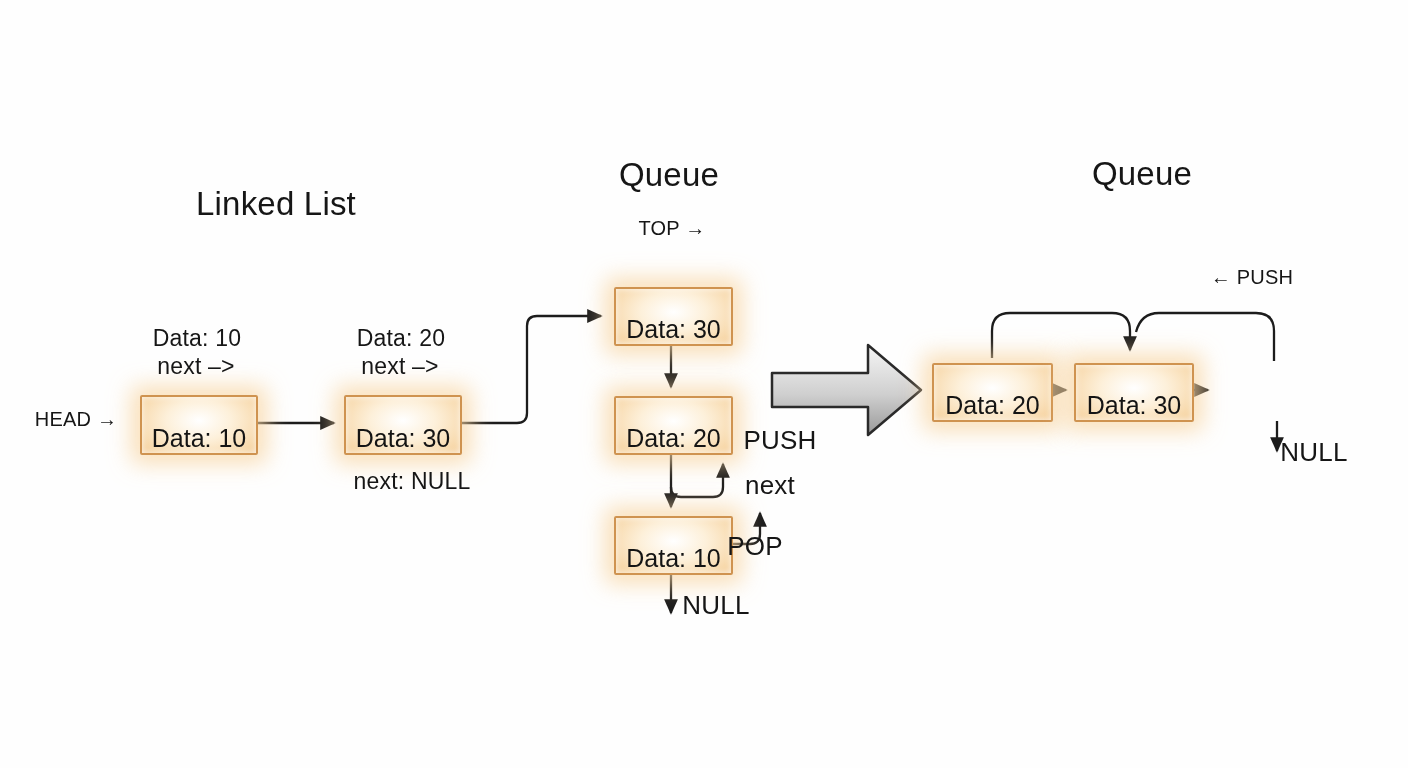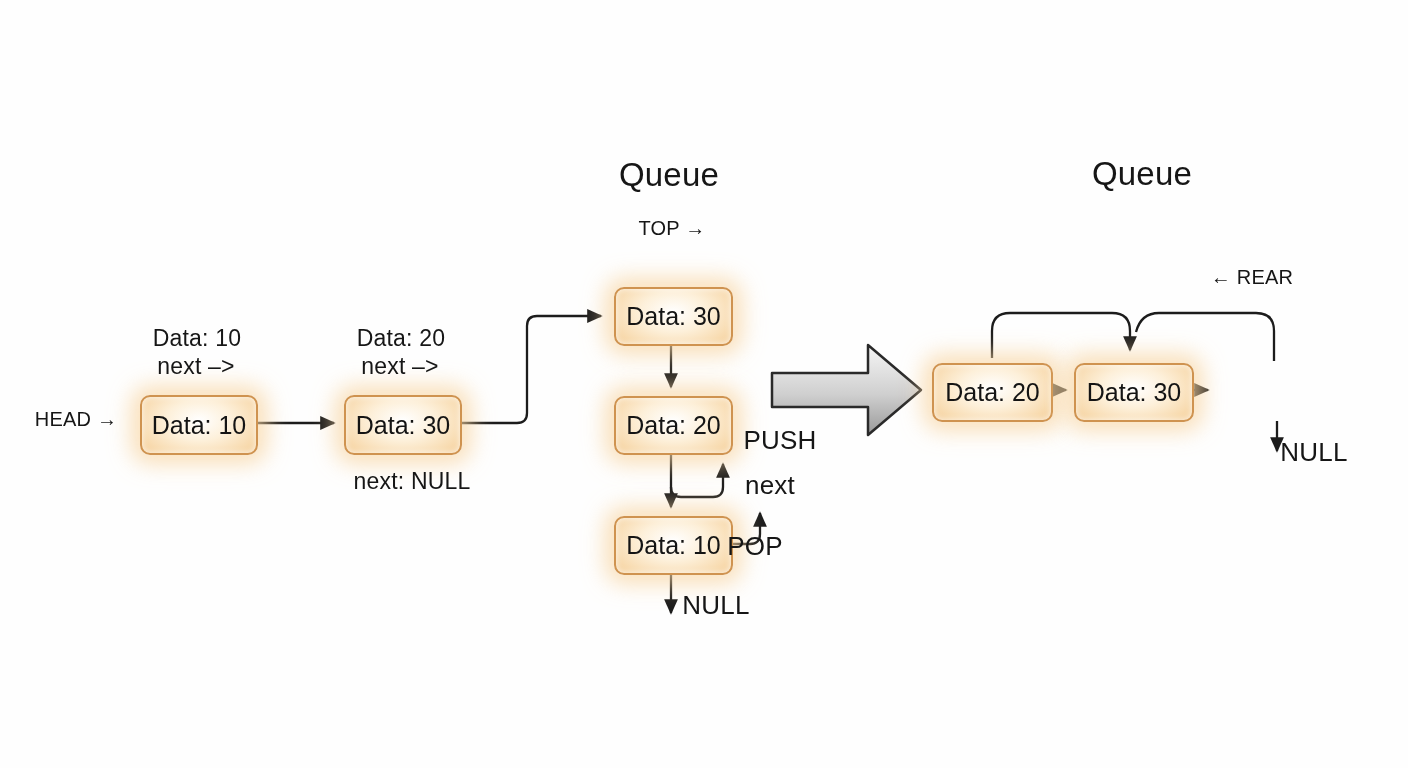--- a/index.html
+++ b/index.html
@@ -13,24 +13,24 @@
   .lbl{
     position:absolute;transform:translate(-50%,-50%);
     white-space:nowrap;z-index:3;color:#161616;letter-spacing:0.2px;
   }
   .title{font-size:33px;}
   .ptr{font-size:20px;}
   .small{font-size:23px;}
   .op{font-size:26px;}
   .node{
     position:absolute;z-index:2;
-    border:2.5px solid #cf9350;border-radius:10px;
+    border:2.5px solid #cf9350;border-radius:2px;
     background:radial-gradient(ellipse 75% 95% at 50% 42%, #ffffff 0%, #fdf0da 38%, #f7d7a8 78%, #f2c894 100%);
     box-shadow:0 0 22px 9px rgba(248,213,163,0.75), inset 0 0 6px rgba(255,255,255,0.8);
-    display:flex;align-items:center;justify-content:center;
+    display:flex;align-items:flex-end;justify-content:center;
   }
   .node span{font-size:25px;color:#141414;}
 </style>
 </head>
 <body>
 
 <div class="canvas">
 
   <svg class="wires" width="1408" height="768" viewBox="0 0 1408 768">
     <defs>
@@ -61,20 +61,21 @@
 
     <path d="M 992 358 V 331 Q 992 313 1010 313 H 1112 Q 1130 313 1130 331 V 350" fill="none" stroke="#1c1c1c" stroke-width="2.3" marker-end="url(#ah)"></path>
     <path d="M 1136 332 Q 1141 313 1159 313 H 1256 Q 1274 313 1274 331 V 361" fill="none" stroke="#1c1c1c" stroke-width="2.3"></path>
 
     <line x1="1052" y1="390" x2="1066" y2="390" stroke="#1c1c1c" stroke-width="2.3" marker-end="url(#ah)"></line>
     <line x1="1193" y1="390" x2="1208" y2="390" stroke="#1c1c1c" stroke-width="2.3" marker-end="url(#ah)"></line>
 
     <line x1="1277" y1="421" x2="1277" y2="451" stroke="#1c1c1c" stroke-width="2.3" marker-end="url(#ah)"></line>
   </svg>
 
+  <div class="lbl title" style="left:276px;top:204px">Linked List</div>
   <div class="lbl small" style="left:197px;top:338px">Data: 10</div>
   <div class="lbl small" style="left:196px;top:366px">next –&gt;</div>
   <div class="lbl small" style="left:401px;top:338px">Data: 20</div>
   <div class="lbl small" style="left:400px;top:366px">next –&gt;</div>
   <div class="lbl ptr" style="left:76px;top:419px">HEAD →</div>
   <div class="node" style="left:140px;top:395px;width:114px;height:56px">
     <span>Data: 10</span>
   </div>
   <div class="node" style="left:344px;top:395px;width:114px;height:56px">
     <span>Data: 30</span>
@@ -91,21 +92,21 @@
   </div>
   <div class="node" style="left:614px;top:516px;width:115px;height:55px">
     <span>Data: 10</span>
   </div>
   <div class="lbl op" style="left:780px;top:440px">PUSH</div>
   <div class="lbl op" style="left:770px;top:485px">next</div>
   <div class="lbl op" style="left:755px;top:546px">POP</div>
   <div class="lbl op" style="left:716px;top:605px">NULL</div>
 
   <div class="lbl title" style="left:1142px;top:174px">Queue</div>
-  <div class="lbl ptr" style="left:1252px;top:277px">← REAR</div>
+  <div class="lbl ptr" style="left:1252px;top:277px">← PUSH</div>
   <div class="node" style="left:932px;top:363px;width:117px;height:55px">
     <span>Data: 20</span>
   </div>
   <div class="node" style="left:1074px;top:363px;width:116px;height:55px">
     <span>Data: 30</span>
   </div>
   <div class="lbl op" style="left:1314px;top:452px">NULL</div>
 
 </div>
 

